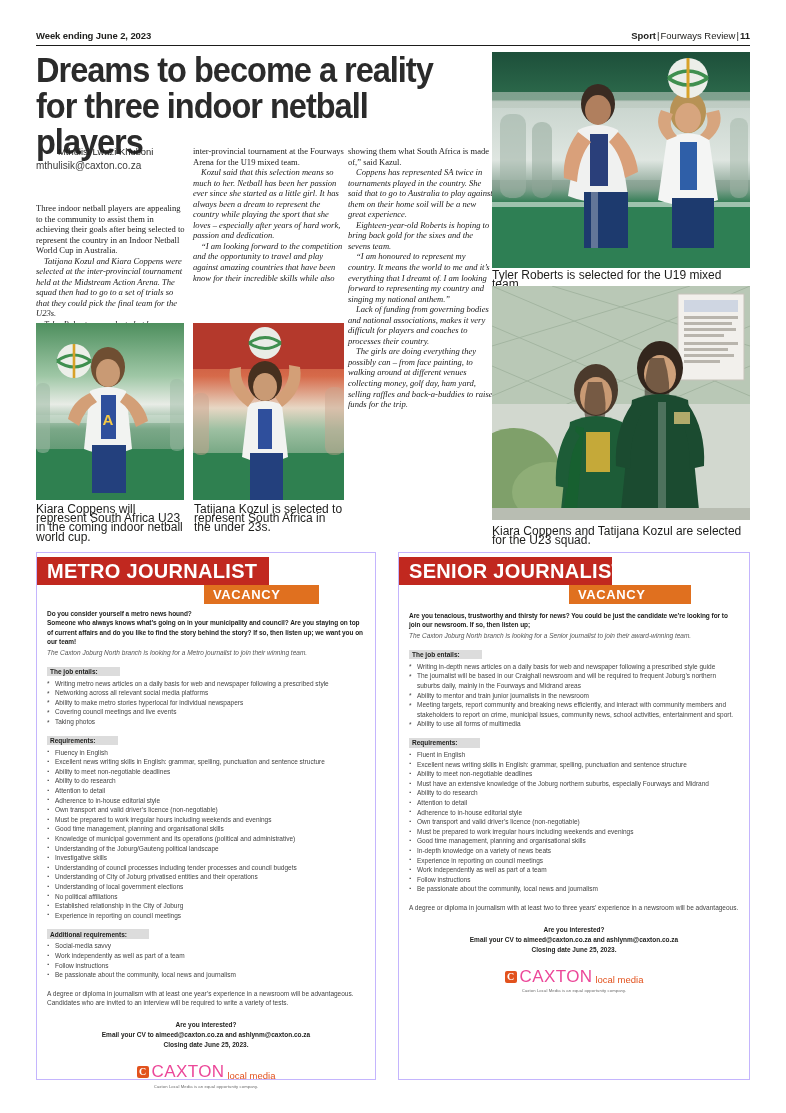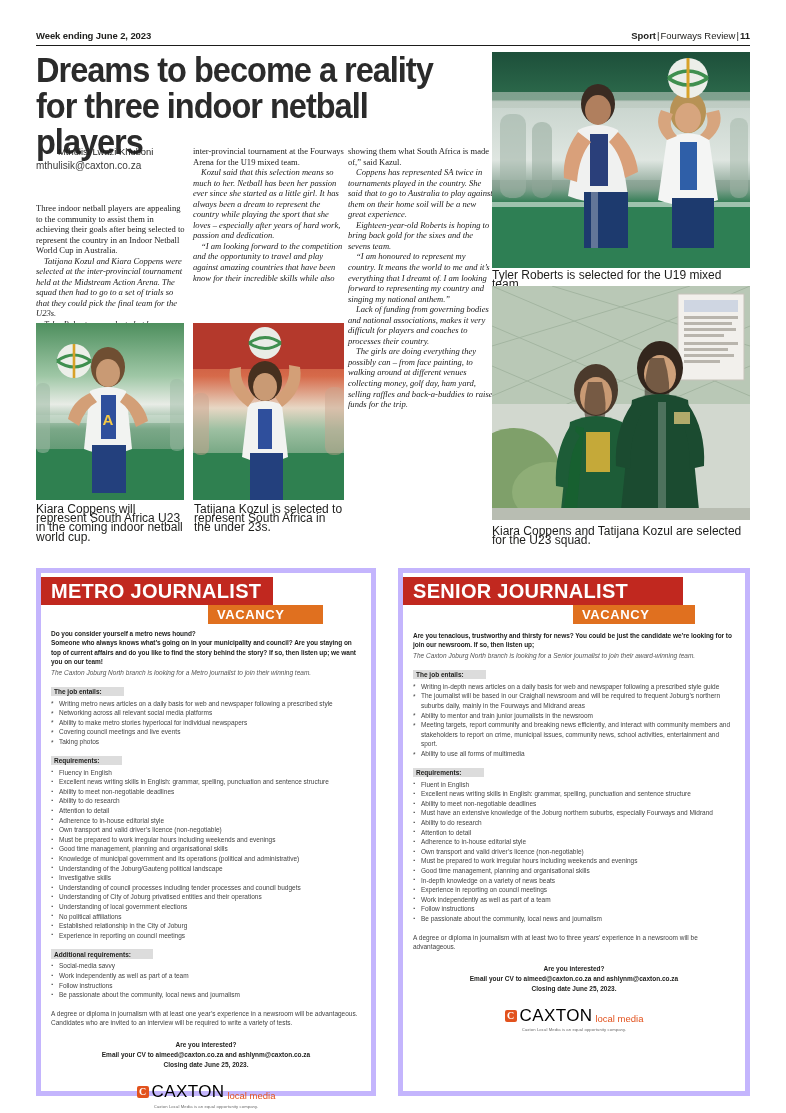--- a/index.html
+++ b/index.html
@@ -100,35 +100,34 @@
   .ph-mid { left: 492px; top: 286px; width: 258px; height: 234px; }
   
   .ph-l1 { left: 36px; top: 323px; width: 148px; height: 177px; }
   
   .ph-l2 { left: 193px; top: 323px; width: 151px; height: 177px; }
 
   
   .ad {
     position: absolute;
     background: #ffffff;
-    border: 5px solid #c4b5fd;
-    margin-top: 16px;
+    border: 1px solid #c4b5fd;
   }
   .ad-left  { left: 36px;  top: 552px; width: 340px; height: 528px; }
   .ad-right { left: 398px; top: 552px; width: 352px; height: 528px; }
 
   .ad-title-bar {
     position: absolute; left: 0; top: 4px;
     height: 28px;
     background: #c1281f;
     display: flex; align-items: center;
     padding-left: 10px; padding-right: 18px;
   }
   .ad-left  .ad-title-bar { width: 232px; }
-  .ad-right .ad-title-bar { width: 280px; }
+  .ad-right .ad-title-bar { width: 213px; }
   .ad-title {
     color: #fff;
     font-family: "Liberation Sans Narrow", "Liberation Sans", sans-serif;
     font-weight: bold;
     font-size: 20px;
     letter-spacing: 0.3px;
     white-space: nowrap;
   }
   .ad-vac-bar {
     position: absolute; top: 32px;
@@ -204,21 +203,21 @@
   .logo-mark {
     width: 12px; height: 12px; background: #e2521d;
     border-radius: 2px;
     color: #fff; font-weight: bold; font-size: 10px;
     display: flex; align-items: center; justify-content: center;
     font-family: "Liberation Serif", serif;
     line-height: 1;
   }
   .logo-caxton {
     font-family: "Liberation Sans", sans-serif;
-    font-size: 17px; letter-spacing: 0.4px; color: #000000;
+    font-size: 17px; letter-spacing: 0.4px; color: #ec4899;
   }
   .logo-local {
     font-family: "Liberation Sans", sans-serif;
     font-size: 9.5px; color: #e2521d; align-self: flex-end;
     padding-bottom: 1.5px;
   }
   .logo-tagline {
     font-size: 4.2px; color: #6b6b6b; margin-top: 1.5px;
     letter-spacing: 0.1px;
   }

